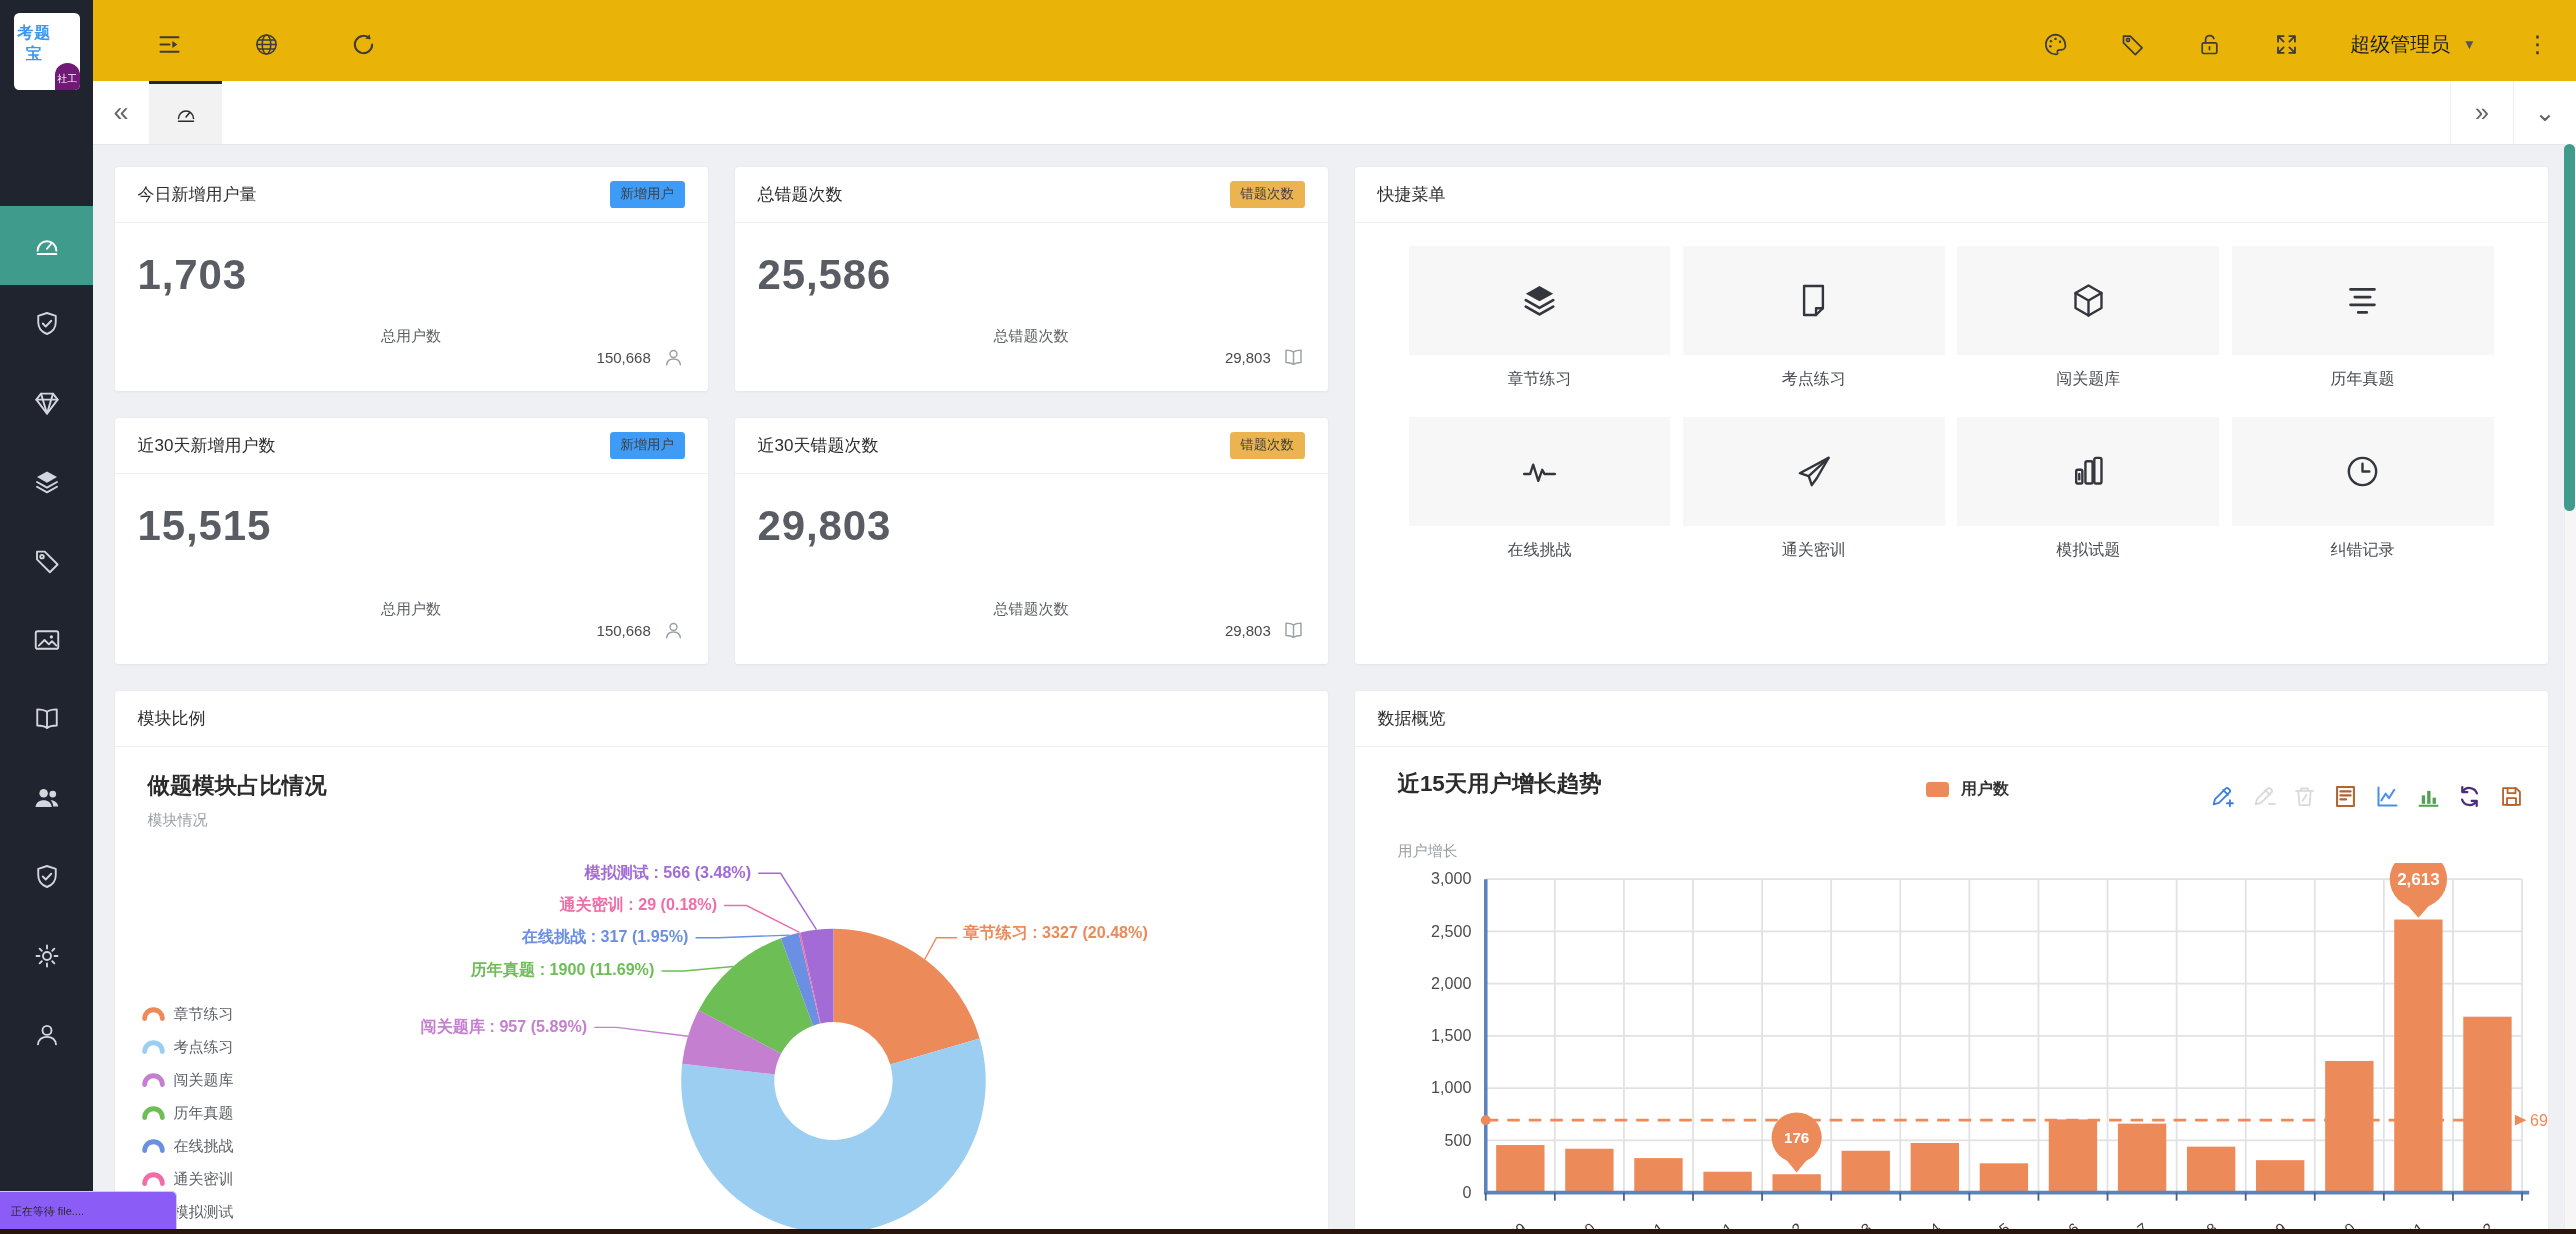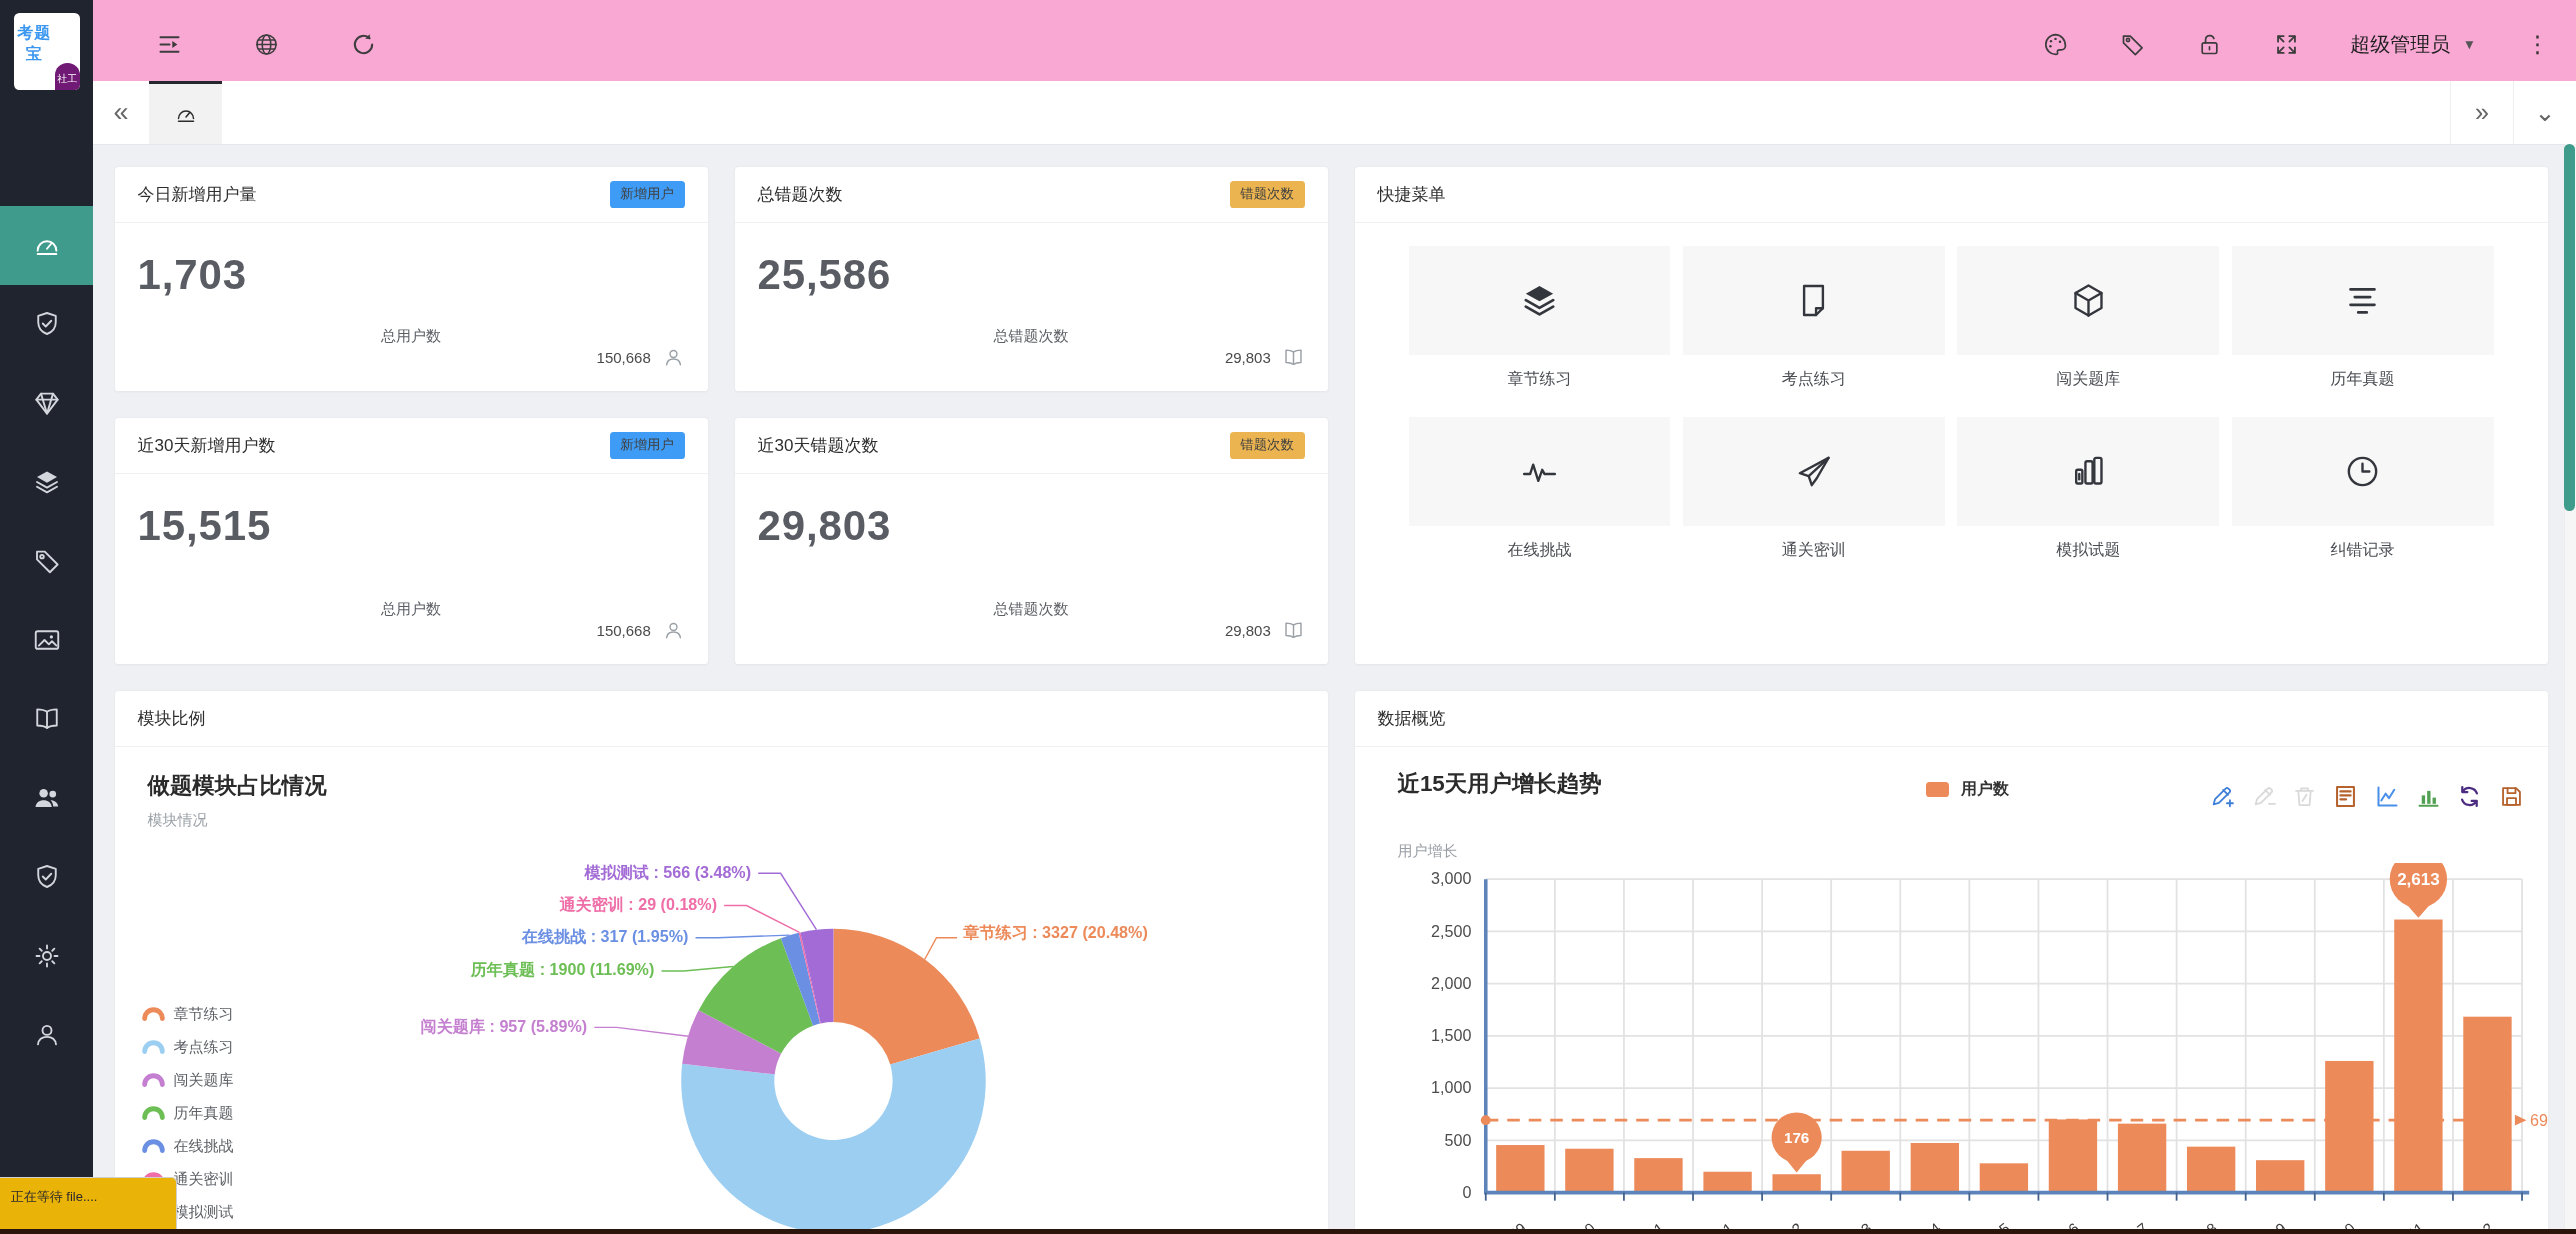--- a/index.html
+++ b/index.html
@@ -11,21 +11,21 @@
   .logo { width:66px; height:77px; background:#fff; border-radius:5.4px; margin:12.5px auto 0; overflow:hidden; display:flex; flex-direction:row; }
   .logo-title { color:#3b97f0; font-weight:bold; font-size:16px; text-align:center; margin-top:10.7px; letter-spacing:0.9px; }
   .logo-sub { margin-top:auto; background:#701a75; color:#fff; font-size:10px; text-align:center; height:27px; line-height:32px; border-radius:50% 50% 0 0 / 45% 45% 0 0; }
   .snav { margin-top:116px; }
   .snav-item { height:79px; display:flex; align-items:center; justify-content:center; color:#d3d6dc; cursor:pointer; }
   .snav-item.active { background:#3f9b8b; color:#fff; }
   .snav-item svg { width:30px; height:30px; }
 
   
   .main { flex:1; display:flex; flex-direction:column; min-width:0; }
-  .topbar { height:81px; background:#f9a8d4; display:flex; align-items:center; padding:8px 27px 0 63px; }
+  .topbar { height:81px; background:#eab308; display:flex; align-items:center; padding:8px 27px 0 63px; }
   .tb-left { display:flex; align-items:center; gap:70px; }
   .tb-right { margin-left:auto; display:flex; align-items:center; gap:50px; }
   .tb-icon { width:27px; height:27px; color:#3c3c3c; cursor:pointer; display:inline-flex; }
   .tb-icon svg { width:27px; height:27px; }
   .user-menu { display:flex; align-items:center; gap:12.5px; cursor:pointer; color:#1f1f1f; font-size:20px; }
   .caret { font-size:13.4px; color:#555; }
   .kebab { font-size:23px; color:#333; cursor:pointer; line-height:1; letter-spacing:0; }
 
   .tabbar { height:64px; background:#fff; border-bottom:0.9px solid #e4e7ed; display:flex; align-items:stretch; position:relative; }
   .tab-chev { width:56px; display:flex; align-items:center; justify-content:center; font-size:27px; color:#666; cursor:pointer; }
@@ -70,23 +70,23 @@
   .bar-legend { position:absolute; left:571px; top:32px; display:flex; align-items:center; gap:12.5px; cursor:pointer; }
   .bar-chip { width:23px; height:15px; border-radius:3.6px; }
   .bar-legend-label { font-size:16px; color:#333; font-weight:bold; }
   .toolbox { position:absolute; right:23px; top:36px; display:flex; gap:14.3px; }
   .toolbox span { width:27px; height:27px; display:inline-flex; cursor:pointer; }
   .toolbox svg { width:27px; height:27px; }
 
   .chart-svg { position:absolute; left:0; top:0; }
 
   
-  .status-bubble { position:absolute; left:0; bottom:5.4px; width:177px; height:52px; background:#eab308;
+  .status-bubble { position:absolute; left:0; bottom:5.4px; width:177px; height:38px; background:#8b5cf6;
                    border:0.9px solid #cfcfcf; border-left:0; border-bottom:0; border-radius:0 5.4px 0 0;
-                   font-size:13px; color:#2b2b2b; line-height:38px; padding-left:10.7px; z-index:10; }
+                   font-size:11px; color:#2b2b2b; line-height:38px; padding-left:10.7px; z-index:10; }
   .bottom-bar { position:absolute; left:0; bottom:0; width:2576px; height:5.4px; background:#2a150c; z-index:11; }
   .scroll-track { position:absolute; right:0; top:144px; bottom:5.4px; width:12.5px; background:#f6f6f6; border-left:0.9px solid #ececec; z-index:9; }
   .scroll-thumb { position:absolute; right:0.9px; top:0; width:10.7px; height:367px; background:#3f9b8b; border-radius:5.4px; }
 </style>
 </head>
 <body>
 
 <div class="app">
 
   <aside class="sidebar">

